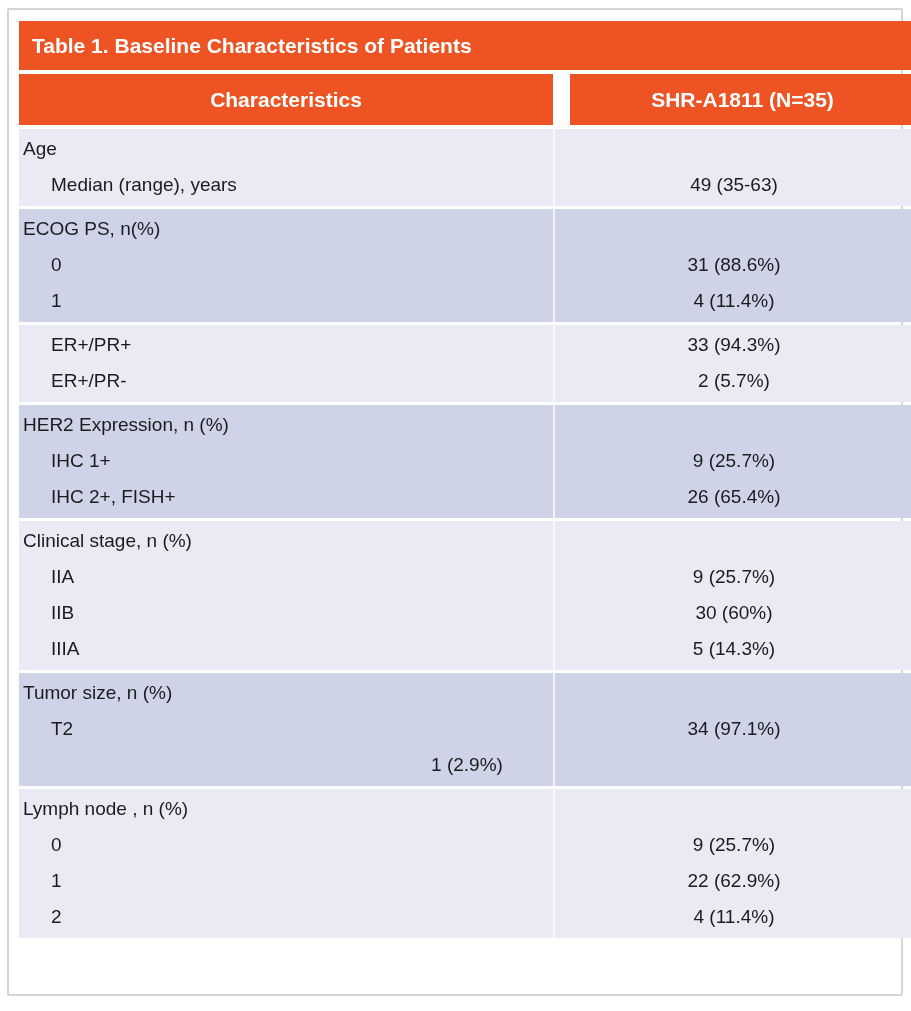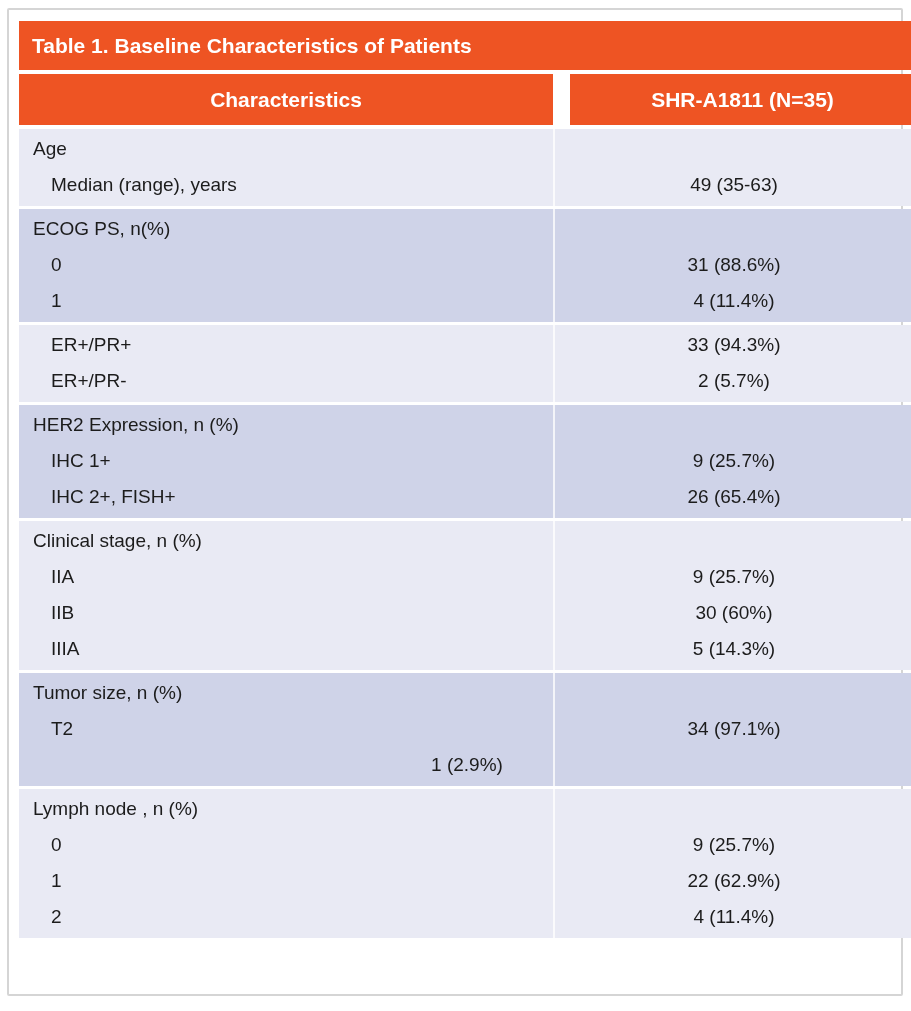--- a/index.html
+++ b/index.html
@@ -65,21 +65,21 @@
   .section::after {
     content: "";
     position: absolute;
     top: 0; bottom: 0; left: 534px;
     width: 2px;
     background: rgba(255,255,255,0.75);
   }
   .row { display: flex; height: 36px; align-items: center; }
   .cell.label {
     width: 534px;
-    padding-left: 14px;
+    padding-left: 4px;
     font-size: 19px;
     white-space: nowrap;
   }
   .cell.label.sub { padding-left: 32px; }
   .cell.value {
     flex: 1;
     text-align: center;
     font-size: 19px;
   }
 </style>

